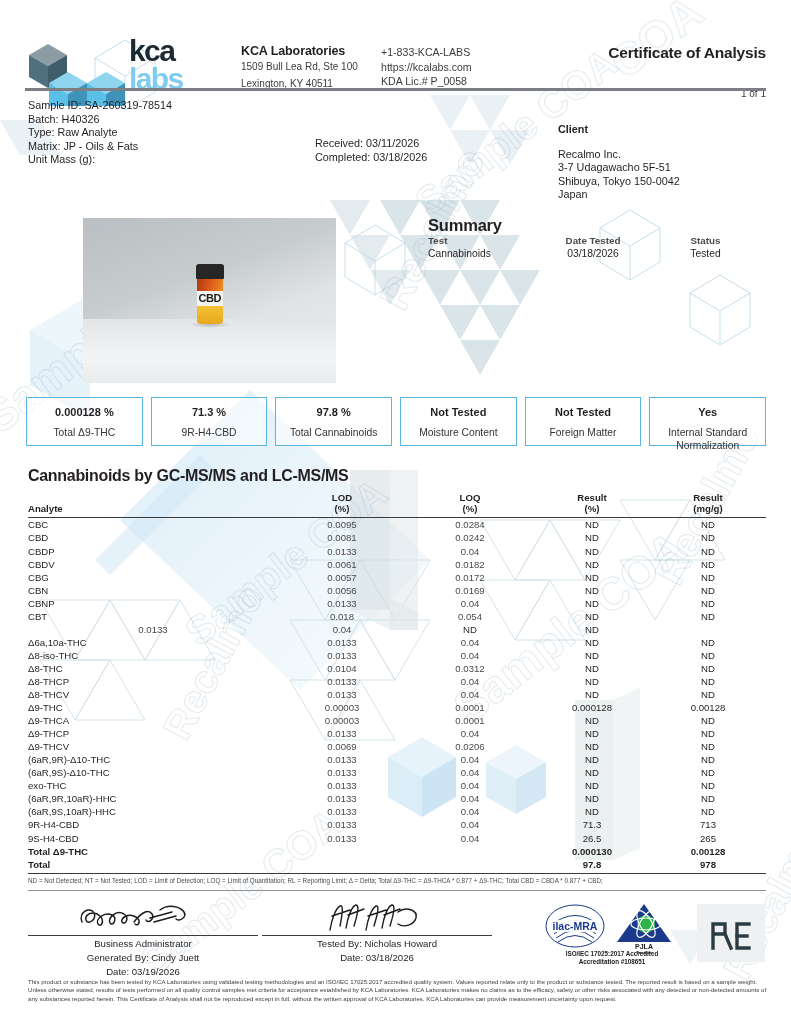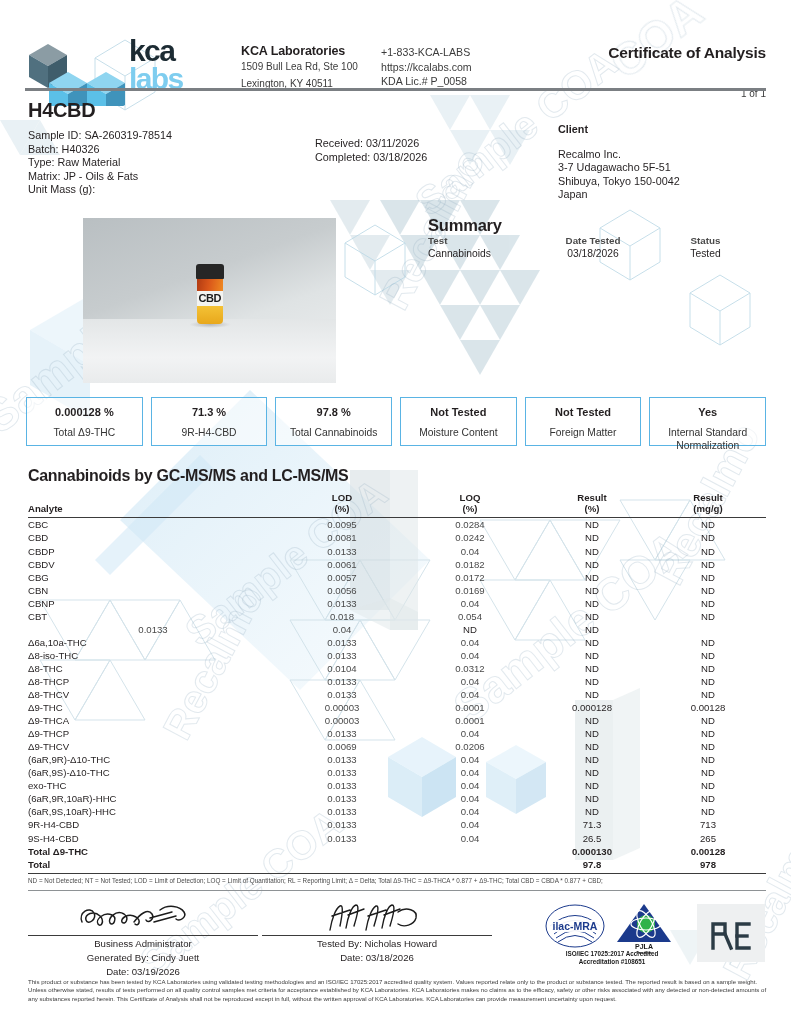--- a/index.html
+++ b/index.html
@@ -287,24 +287,23 @@
       <div class="contact-line">https://kcalabs.com</div>
       <div class="contact-line">KDA Lic.# P_0058</div>
     </div>
 
     <div class="coa-title">Certificate of Analysis</div>
     <div class="page-of">1 of 1</div>
   </div>
   <div class="rule-top"></div>
 
   <div class="sample">
-    <h1>H4CBD</h1>
     <div class="ln">Sample ID: SA-260319-78514</div>
     <div class="ln">Batch: H40326</div>
-    <div class="ln">Type: Raw Material</div>
+    <div class="ln">Type: Raw Analyte</div>
     <div class="ln">Matrix: JP - Oils &amp; Fats</div>
     <div class="ln">Unit Mass (g):</div>
   </div>
 
   <div class="dates">
     <div>Received: 03/11/2026</div>
     <div>Completed: 03/18/2026</div>
   </div>
 
   <div class="client">

